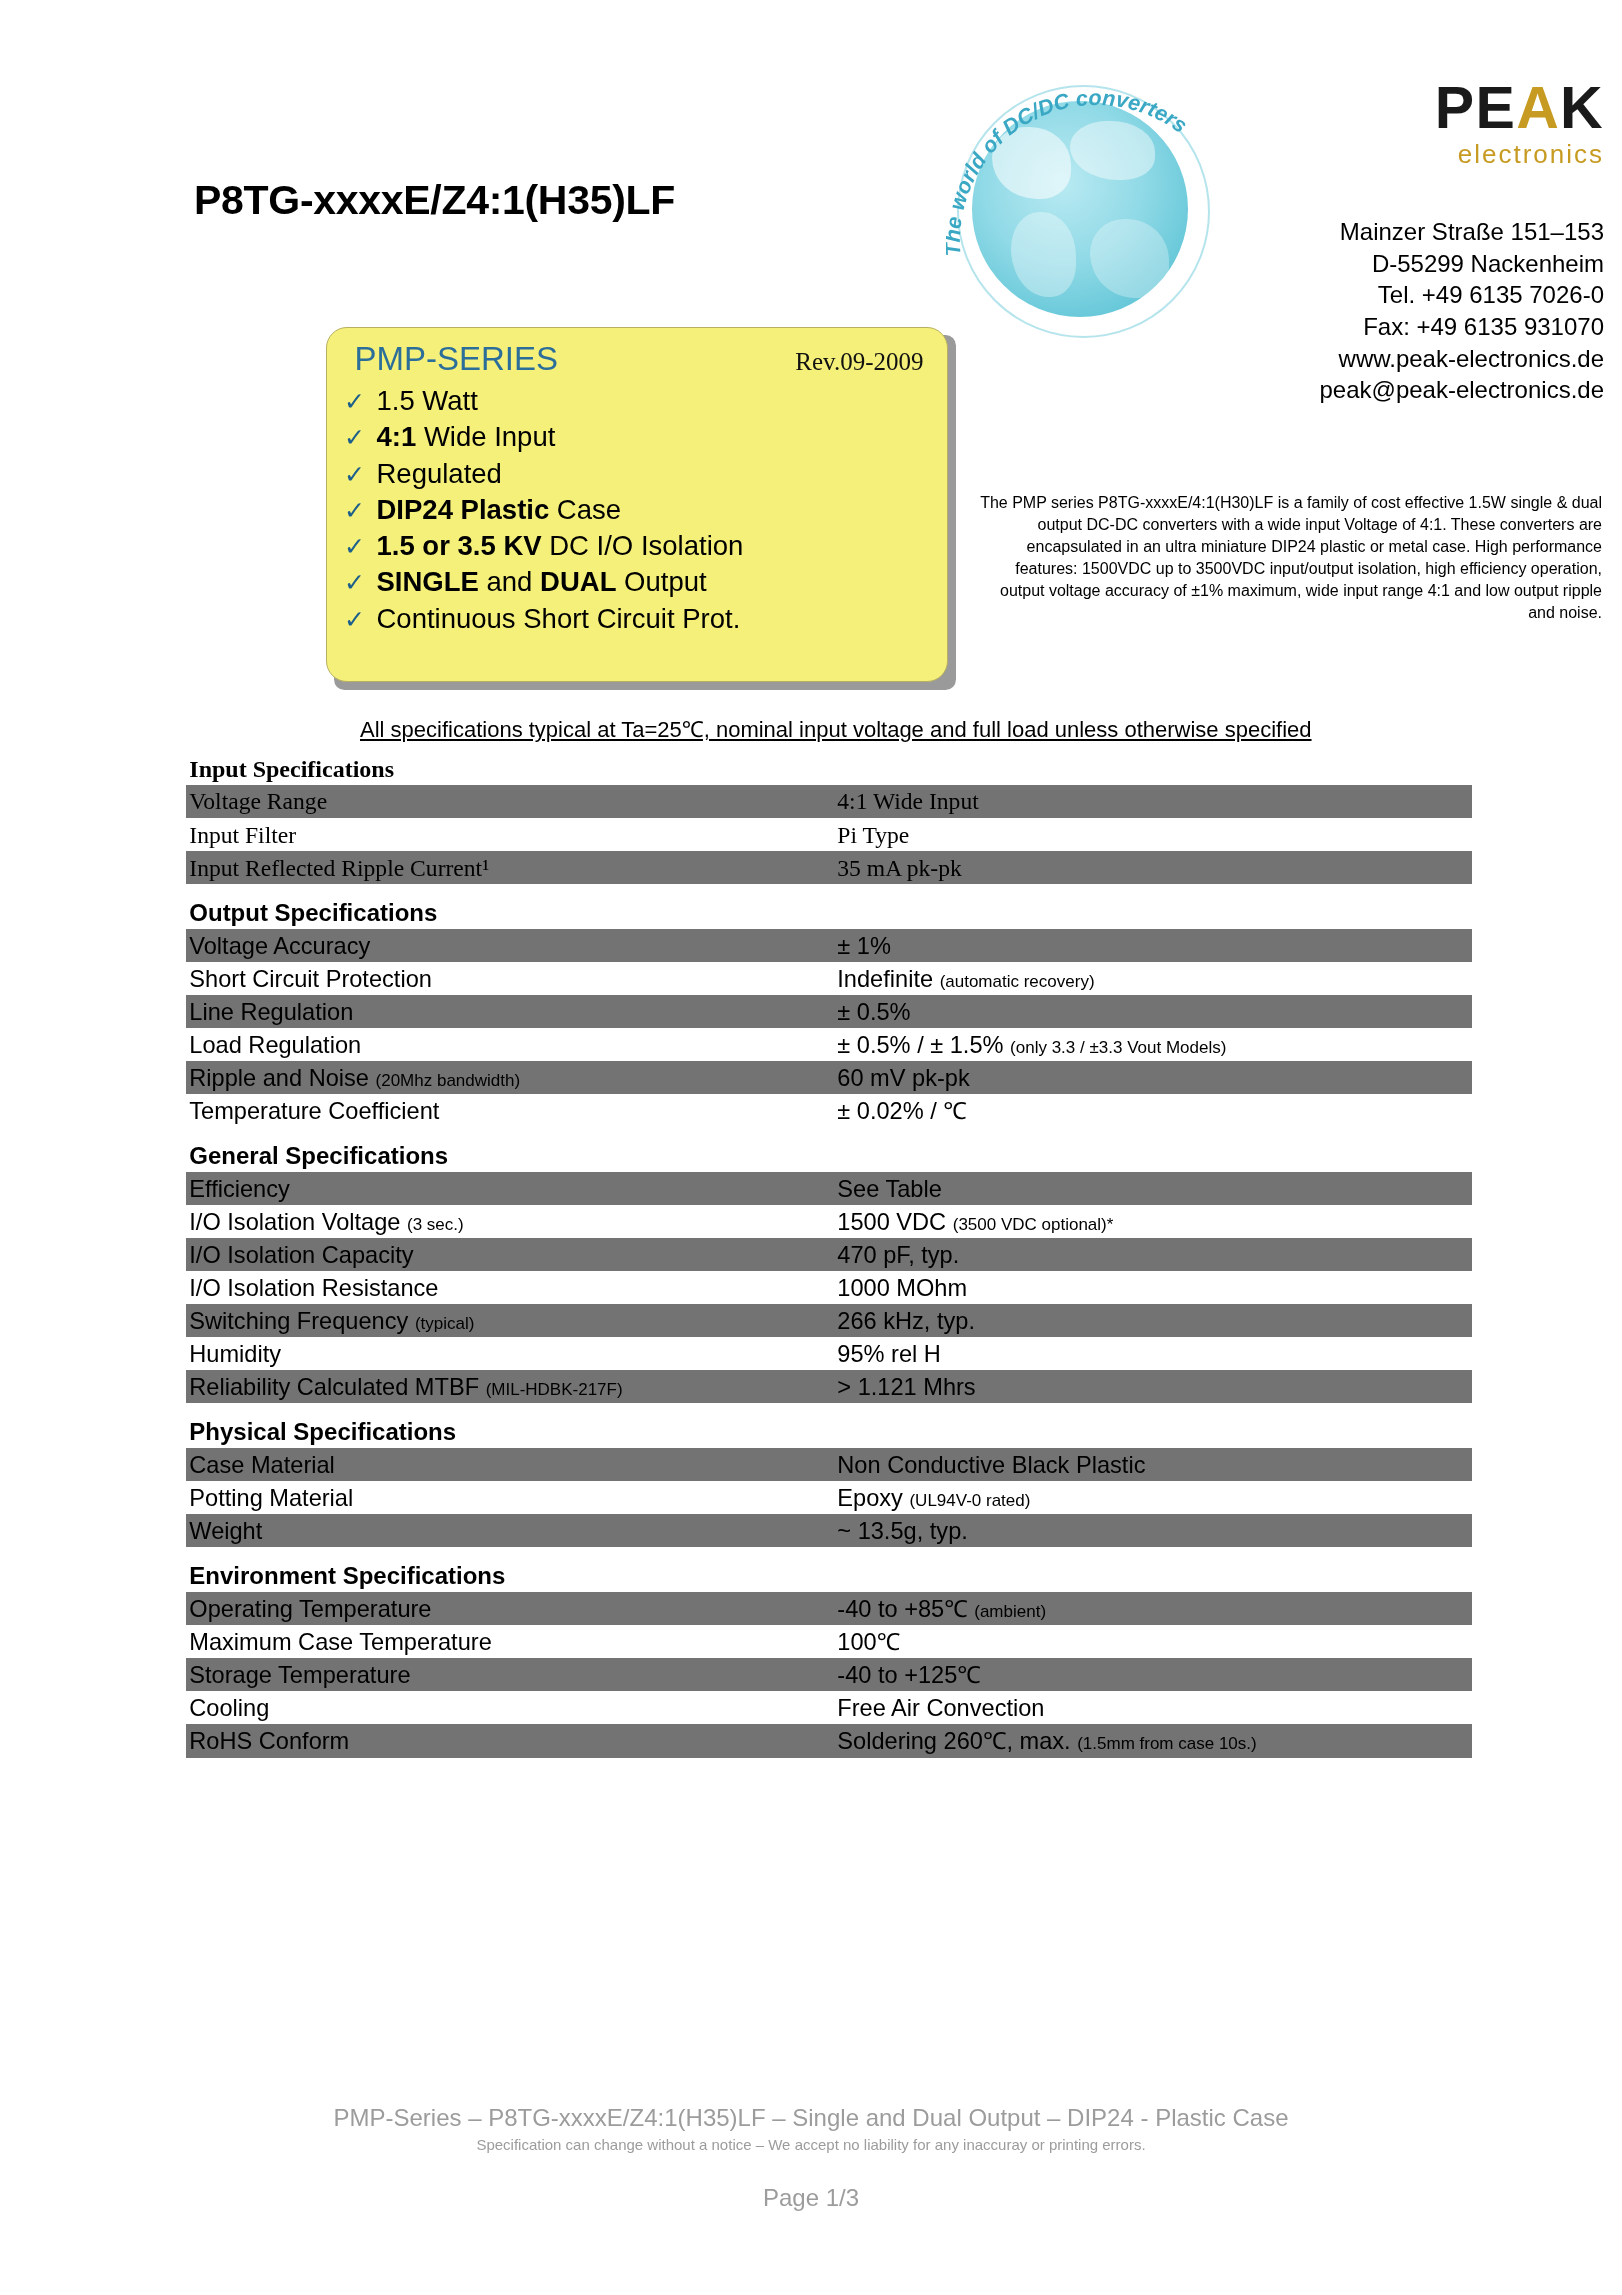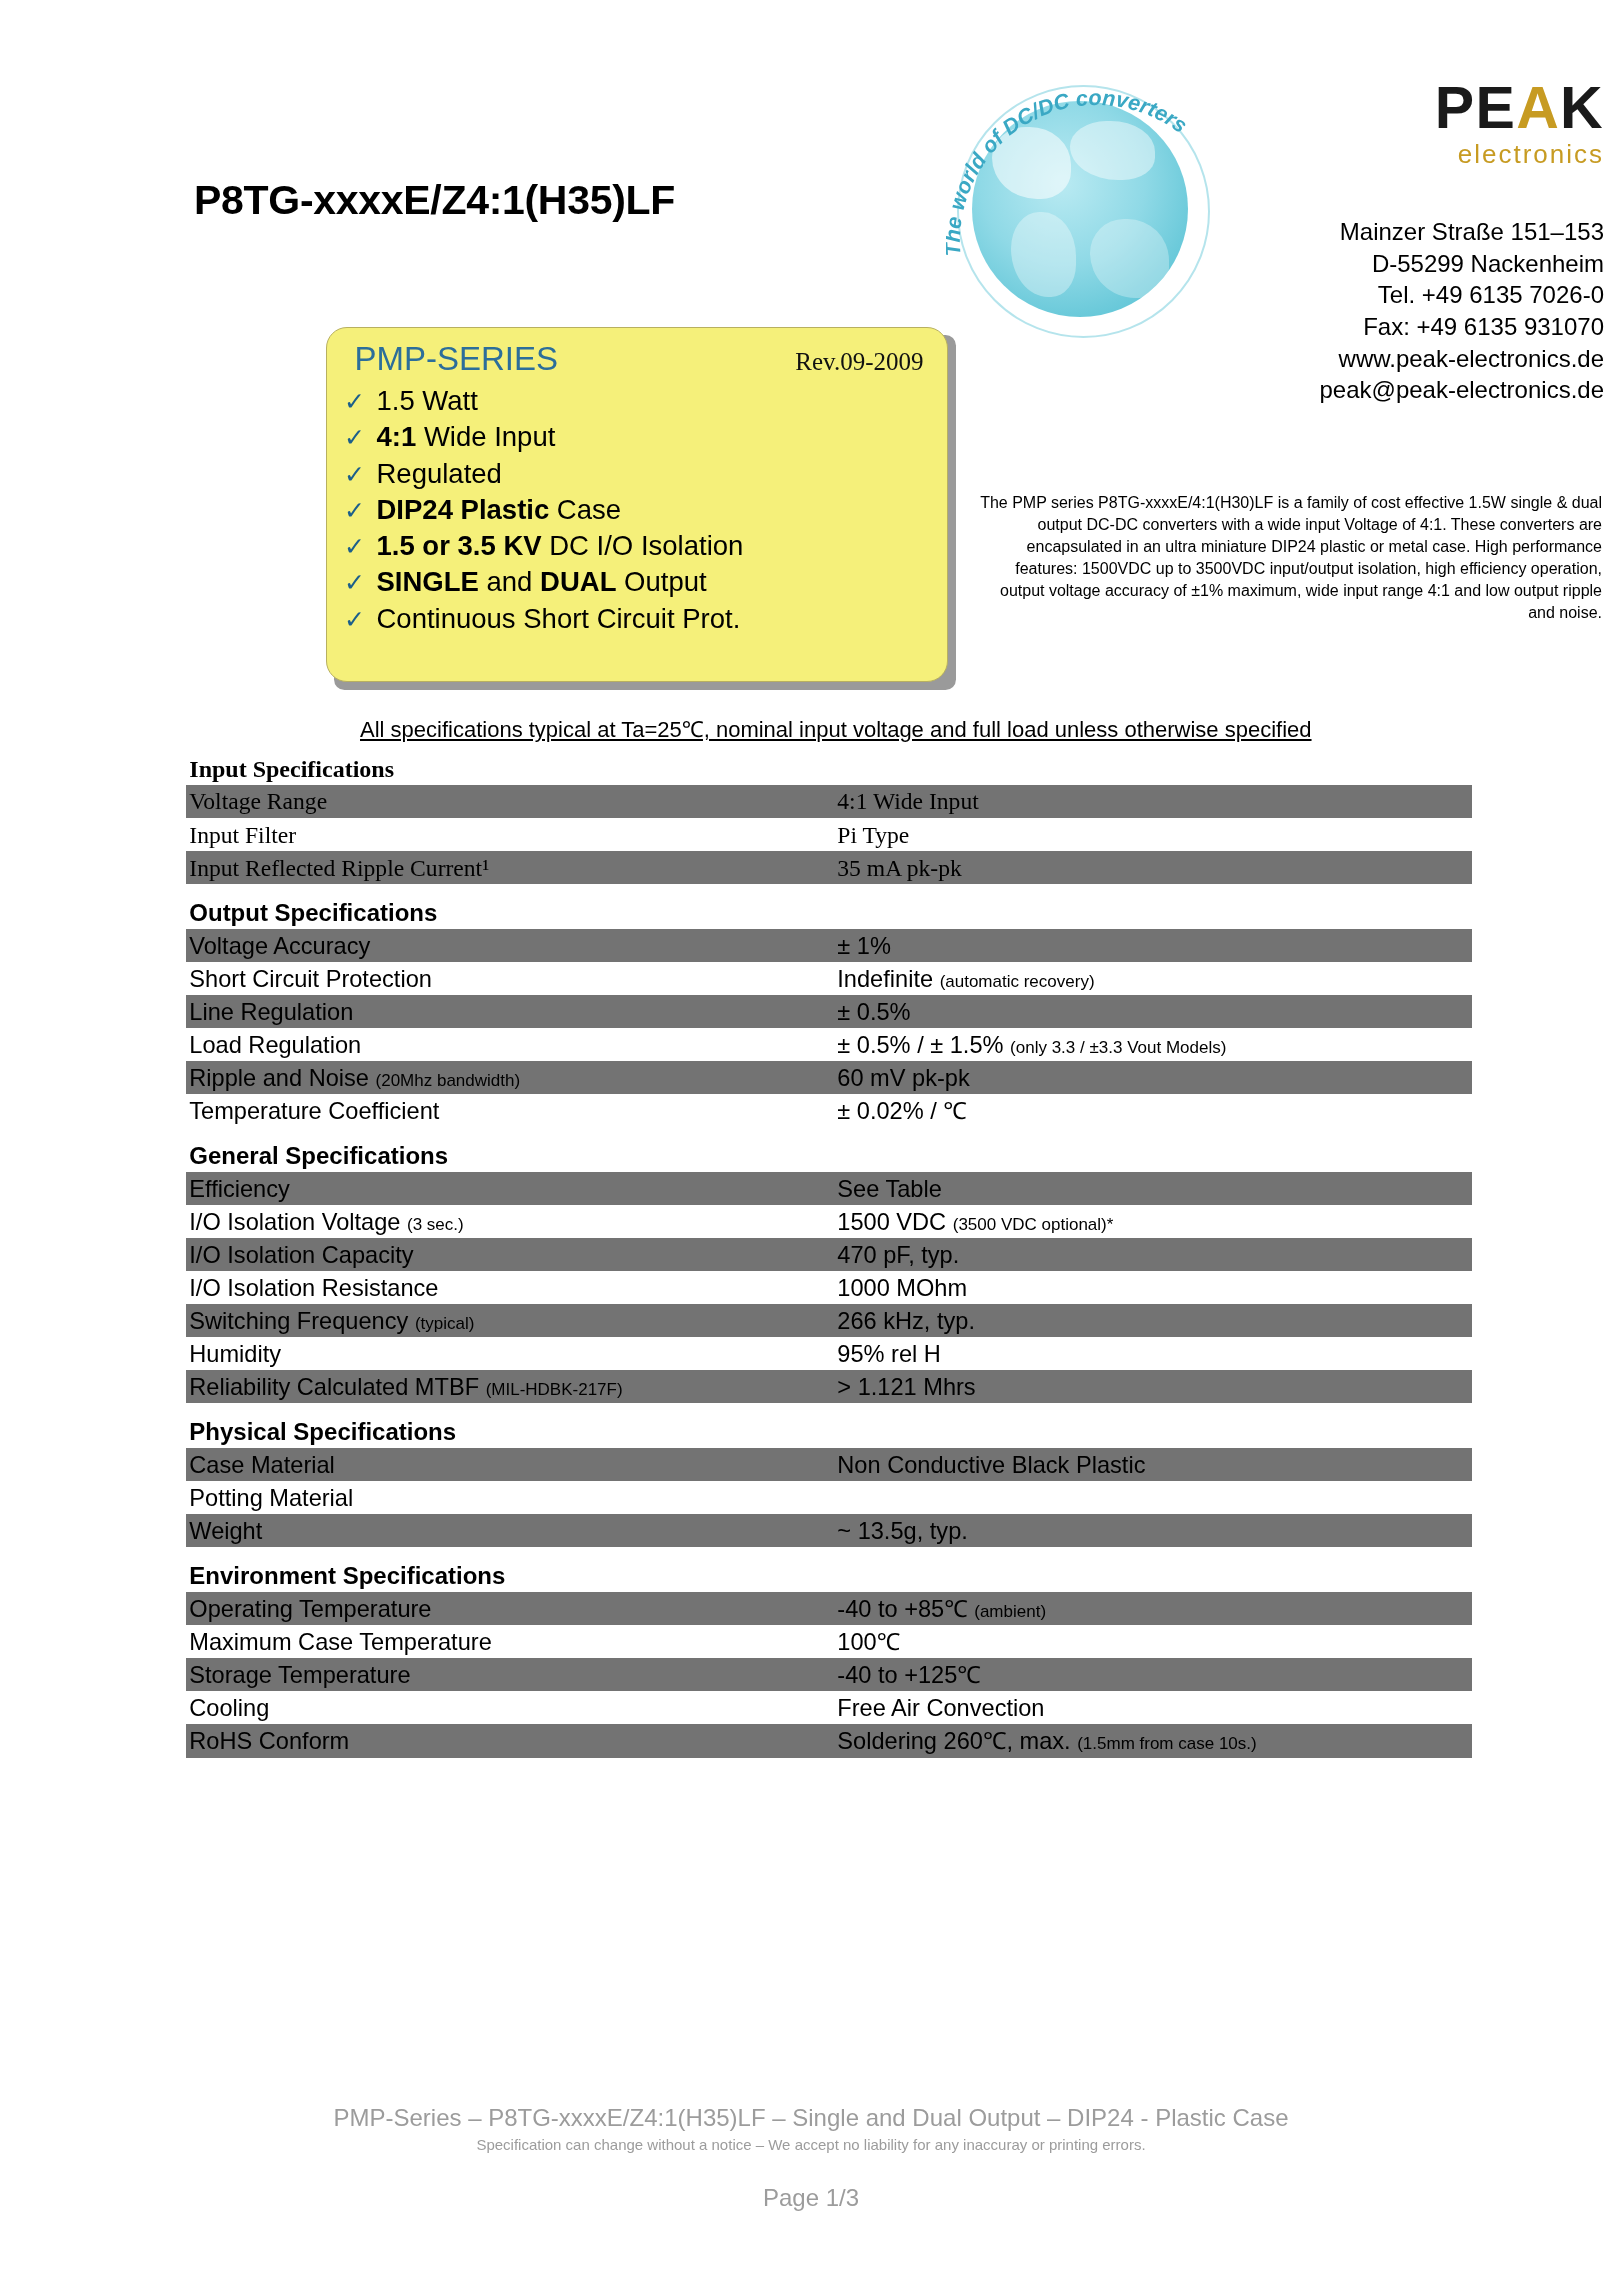--- a/index.html
+++ b/index.html
@@ -426,20 +426,24 @@
     </div>
 
     <div class="section">
       <div class="section-title">Physical Specifications</div>
       <div class="row alt">
         <div class="label">Case Material</div>
         <div class="value">Non Conductive Black Plastic</div>
       </div>
       <div class="row">
         <div class="label">Potting Material</div>
+        <div class="value">
+          <span>Epoxy</span>
+          <span class="small">(UL94V-0 rated)</span>
+        </div>
       </div>
       <div class="row alt">
         <div class="label">Weight</div>
         <div class="value">~ 13.5g, typ.</div>
       </div>
     </div>
 
     <div class="section">
       <div class="section-title">Environment Specifications</div>
       <div class="row alt">

